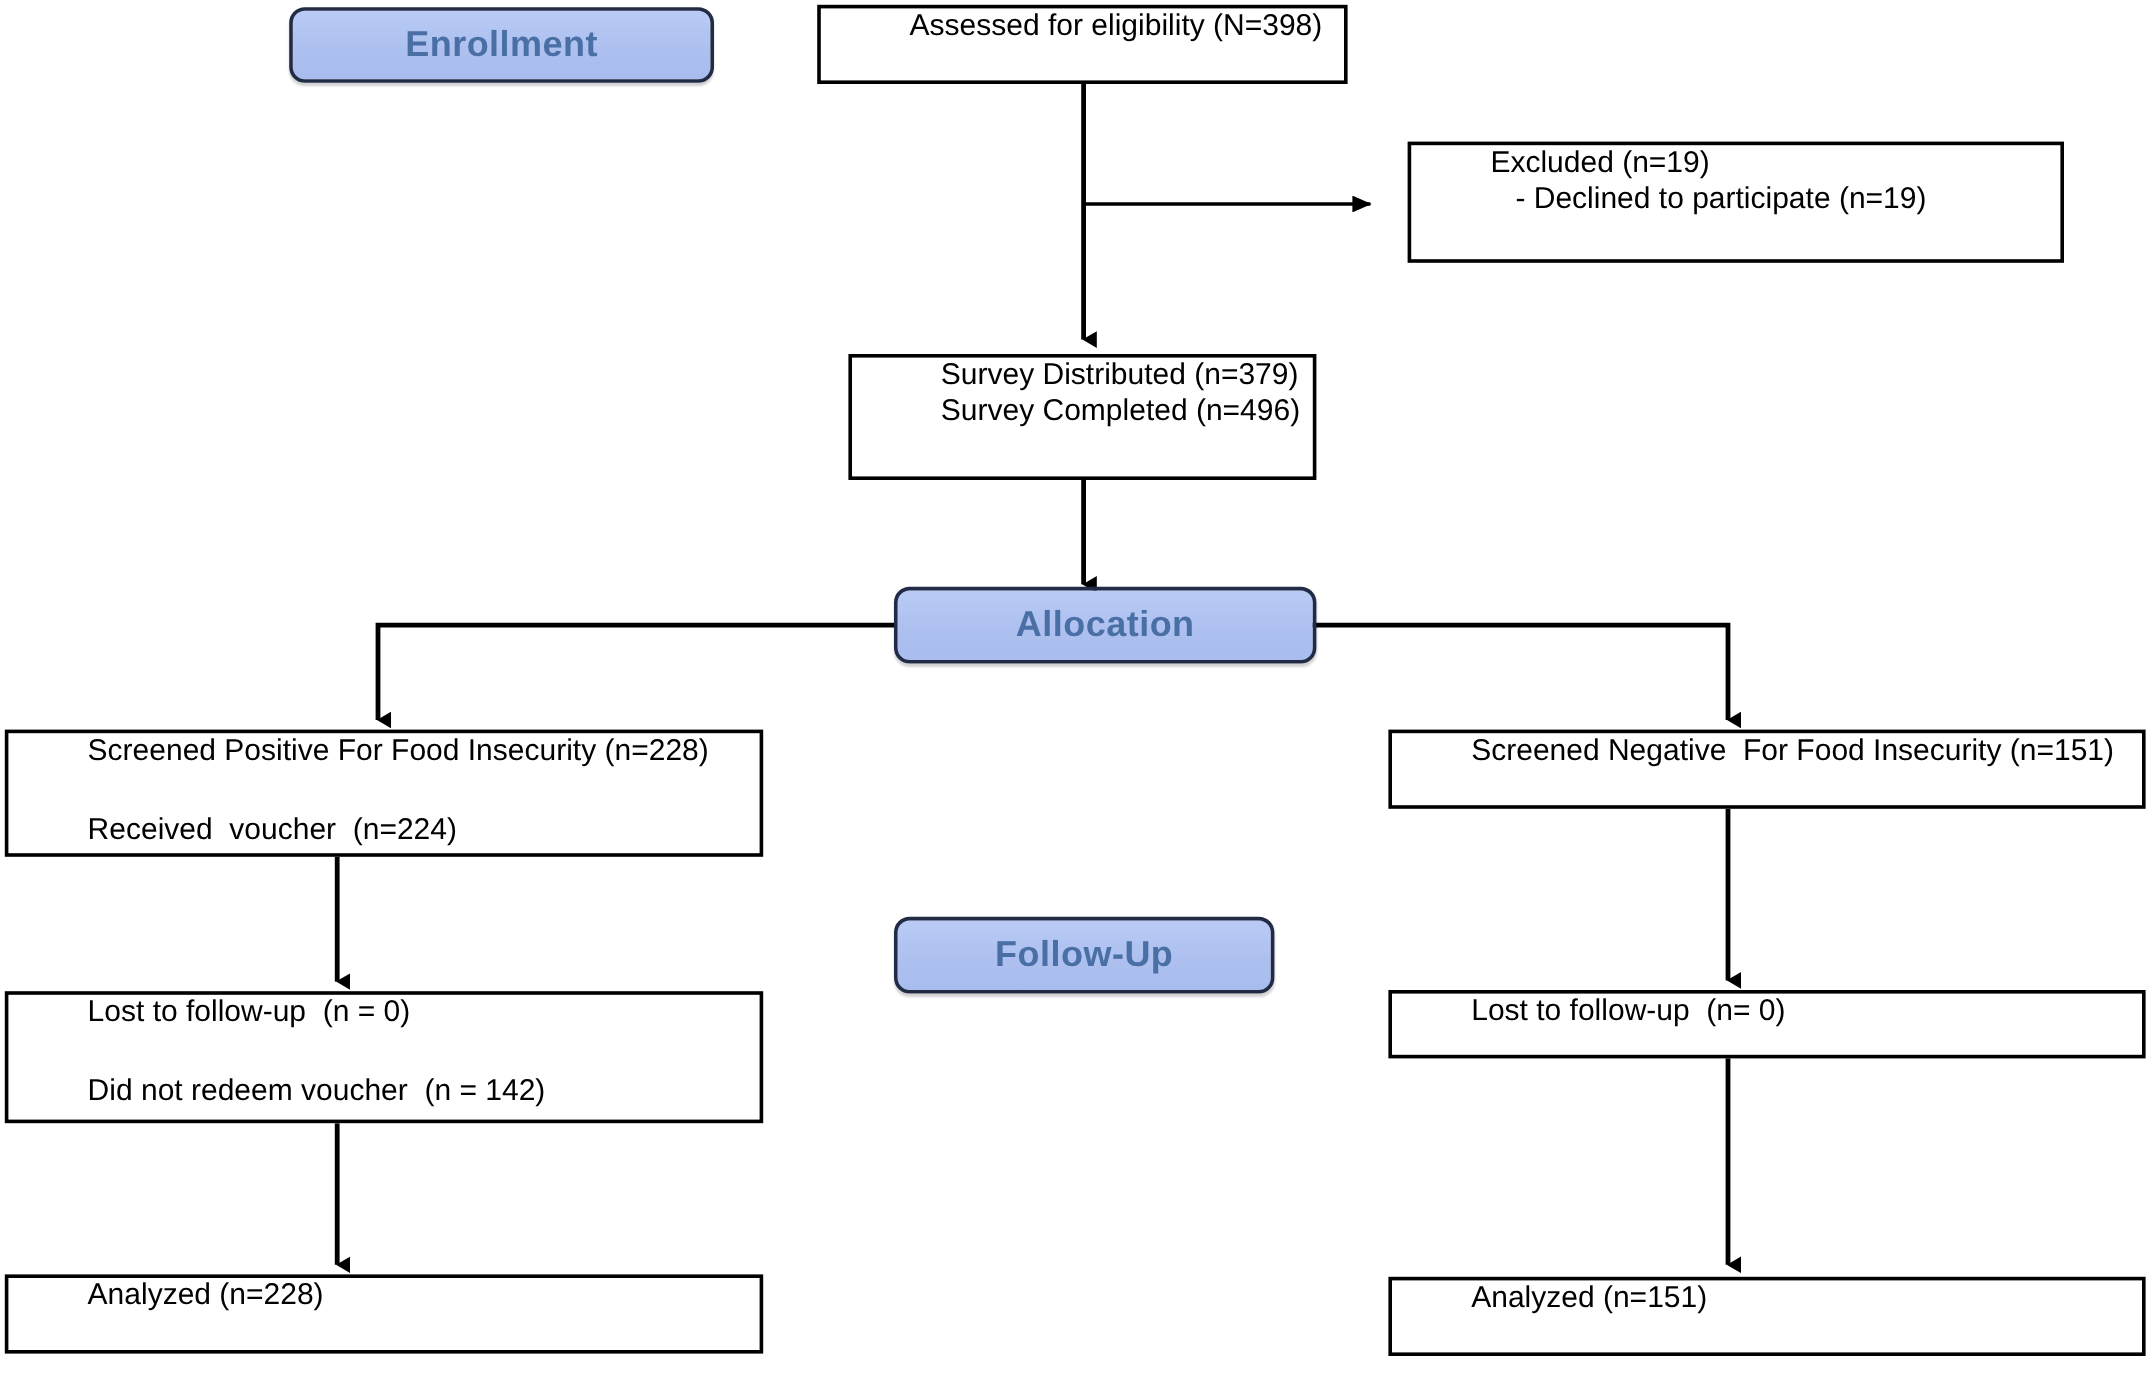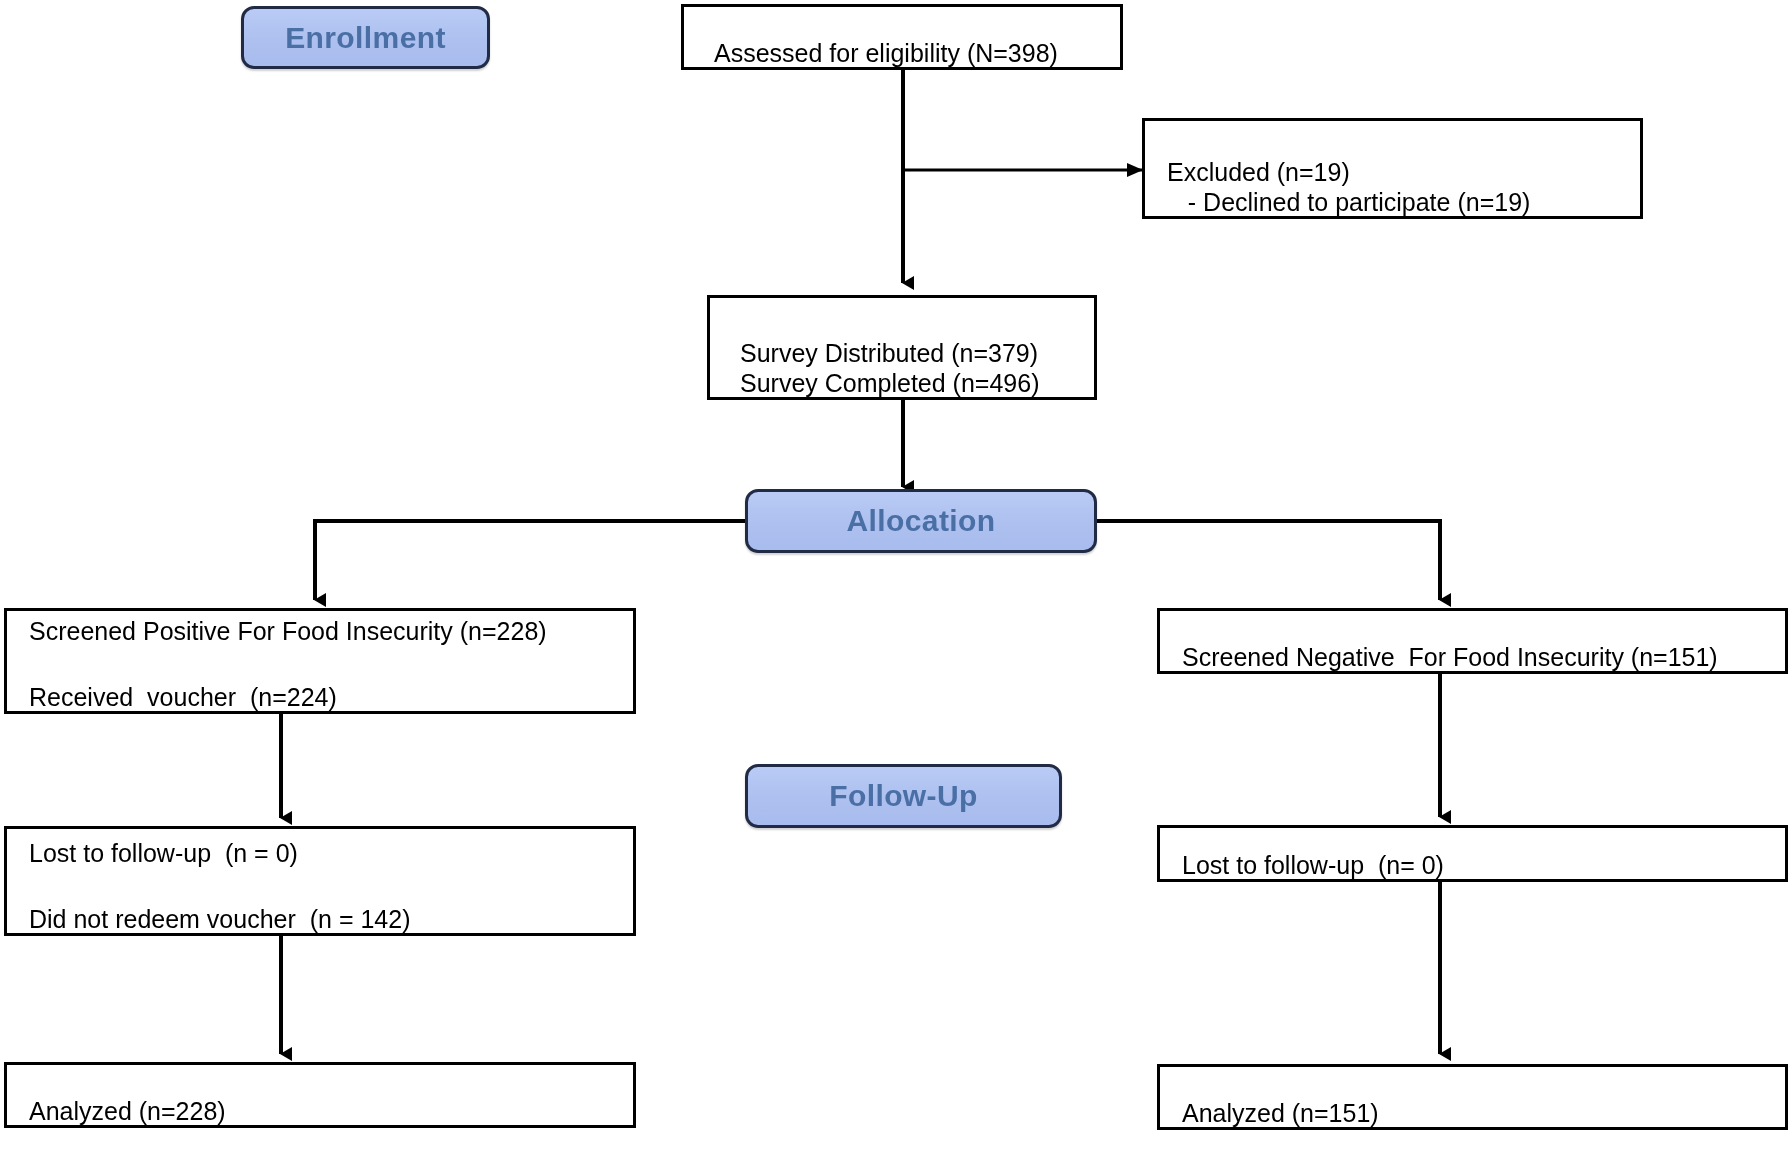--- a/index.html
+++ b/index.html
@@ -28,21 +28,22 @@
     pointer-events: none;
   }
   
   .node {
     position: absolute;
     box-sizing: border-box;
     background: #ffffff;
     border: 3px solid #000000;
     display: flex;
     flex-direction: column;
-    justify-content: flex-end;
+    justify-content: flex-start;
+    padding-left: 44px;
   }
   .node .line {
     font-size: 25px;
     color: #000000;
     line-height: 1.12;
     white-space: pre;
   }
   .node.pad-left .line { padding-left: 22px; }
   .node.pad-ctr  .line { padding-left: 30px; }
 
@@ -115,38 +116,38 @@
 
     <g>
       <line x1="281" y1="936" x2="281" y2="1054" stroke="#000000" stroke-width="4" marker-end="url(#arrowDown)"></line>
     </g>
 
     <g>
       <line x1="1440" y1="878" x2="1440" y2="1054" stroke="#000000" stroke-width="4" marker-end="url(#arrowDown)"></line>
     </g>
   </svg>
 
-  <div class="badge" style="left:241px; top:6px; width:249px; height:63px;">
+  <div class="badge" style="left:241px; top:6px; width:354px; height:63px;">
     <span class="badge-label">Enrollment</span>
   </div>
 
   <div class="badge" style="left:745px; top:489px; width:352px; height:64px;">
     <span class="badge-label">Allocation</span>
   </div>
 
   <div class="badge" style="left:745px; top:764px; width:317px; height:64px;">
     <span class="badge-label">Follow-Up</span>
   </div>
 
 
   <div class="node pad-ctr" style="left:681px; top:4px; width:442px; height:66px;">
     <div class="line">Assessed for eligibility (N=398)</div>
   </div>
 
-  <div class="node pad-left gap-sm" style="left:1142px; top:118px; width:501px; height:101px;">
+  <div class="node pad-left gap-sm" style="left:1173px; top:118px; width:547px; height:101px;">
     <div class="line">Excluded (n=19)</div>
     <div class="line">   - Declined to participate (n=19)</div>
   </div>
 
   <div class="node pad-ctr gap-sm" style="left:707px; top:295px; width:390px; height:105px;">
     <div class="line">Survey Distributed (n=379)</div>
     <div class="line">Survey Completed (n=496)</div>
   </div>
 
   <div class="node pad-left gap-lg" style="left:4px; top:608px; width:632px; height:106px;">

